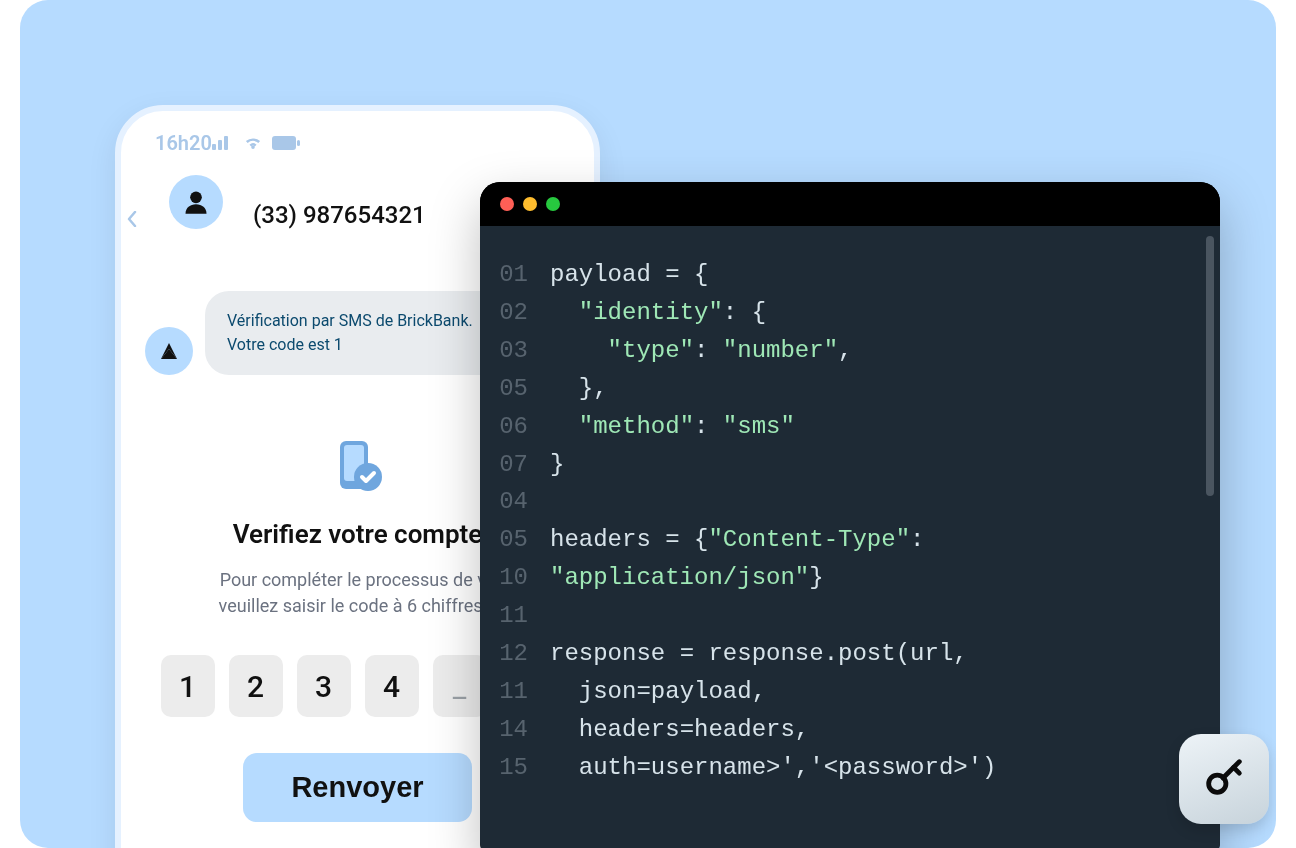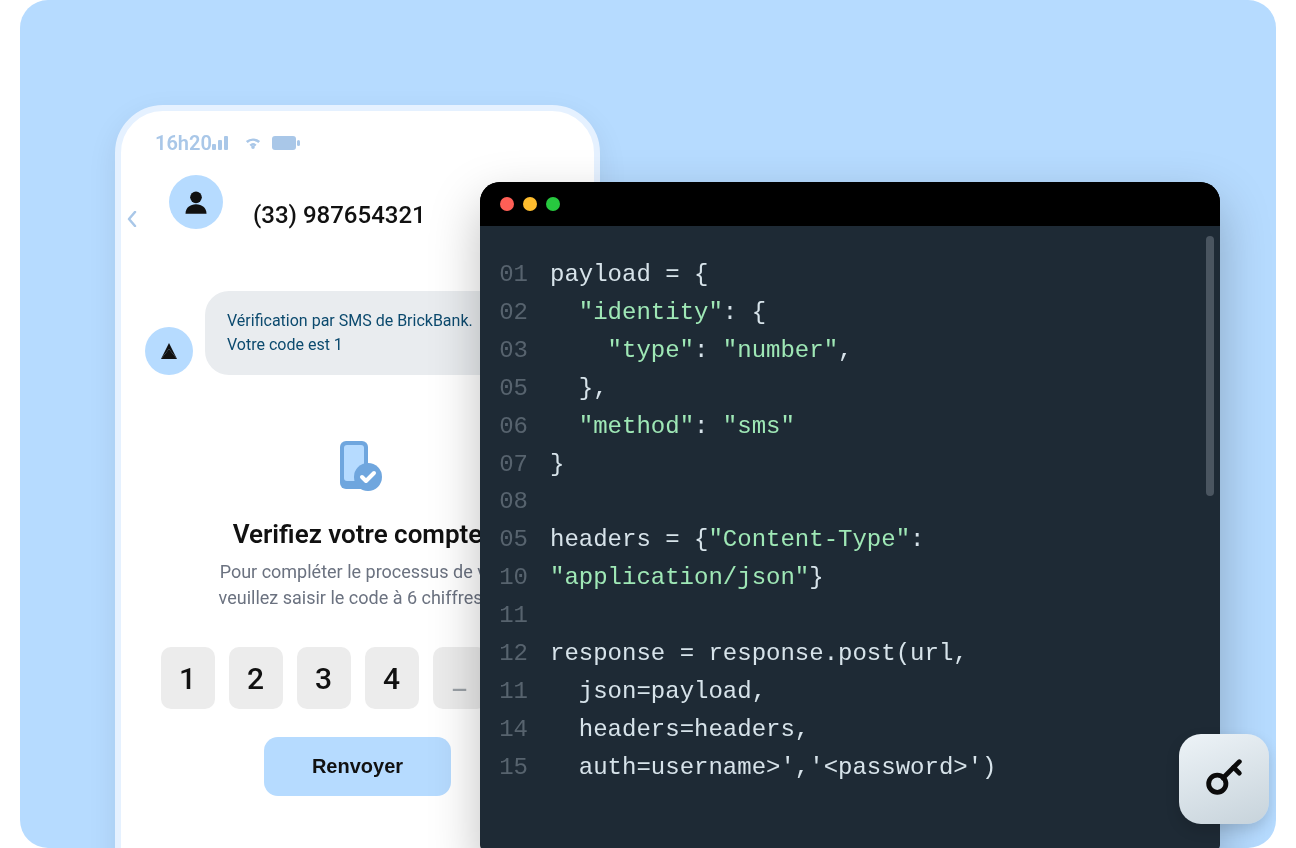--- a/index.html
+++ b/index.html
@@ -81,43 +81,43 @@
     color:#0c4a6e;
     max-width: 320px;
   }
 
   .verify-section {
     margin-top: 60px;
     text-align: center;
     padding: 0 30px;
   }
   .verify-icon { display:flex; justify-content:center; margin-bottom: 20px; }
-  .verify-title { font-size: 26px; font-weight: 600; color:#111; margin-bottom: 10px; }
+  .verify-title { font-size: 26px; font-weight: 600; color:#111; margin-bottom: 18px; }
   .verify-sub { font-size: 18px; color:#6b7280; line-height:1.45; }
 
   .code-row {
     display:flex; gap:14px; justify-content:center;
     margin-top: 36px;
   }
   .code-box {
     width: 54px; height: 62px; border-radius: 10px;
     background:#ECECEC;
     display:flex; align-items:center; justify-content:center;
     font-size: 30px; font-weight:500; color:#111;
   }
   .code-box.empty { color:#9aa0a6; font-weight:400; }
 
   .resend-btn {
-    margin: 28px auto 0 auto;
+    margin: 36px auto 0 auto;
     display:block;
     background:#B6DBFF;
     border:none;
     border-radius: 14px;
     padding: 18px 48px;
-    font-size: 20px;
+    font-size: 29px;
     font-weight: 700;
     color:#111;
     cursor:pointer;
   }
 
   
   .code-window {
     position:absolute;
     left: 460px;
     top: 182px;
@@ -270,21 +270,21 @@
     </div>
     <div class="editor">
       <div class="editor-scrollbar"></div>
       <div class="code-lines" id="code-lines">
           <div class="line"><span class="ln">01</span><span class="code"><span>payload </span><span class="op">= </span><span>{</span></span></div>
           <div class="line"><span class="ln">02</span><span class="code"><span>  </span><span class="str">"identity"</span><span>: {</span></span></div>
           <div class="line"><span class="ln">03</span><span class="code"><span>    </span><span class="str">"type"</span><span>: </span><span class="str">"number"</span><span>,</span></span></div>
           <div class="line"><span class="ln">05</span><span class="code"><span>  },</span></span></div>
           <div class="line"><span class="ln">06</span><span class="code"><span>  </span><span class="str">"method"</span><span>: </span><span class="str">"sms"</span></span></div>
           <div class="line"><span class="ln">07</span><span class="code"><span>}</span></span></div>
-          <div class="line"><span class="ln">08</span><span class="code"><span></span></span></div>
+          <div class="line"><span class="ln">04</span><span class="code"><span></span></span></div>
           <div class="line"><span class="ln">05</span><span class="code"><span>headers </span><span class="op">= </span><span>{</span><span class="str">"Content-Type"</span><span>:</span></span></div>
           <div class="line"><span class="ln">10</span><span class="code"><span class="str">"application/json"</span><span>}</span></span></div>
           <div class="line"><span class="ln">11</span><span class="code"><span></span></span></div>
           <div class="line"><span class="ln">12</span><span class="code"><span>response </span><span class="op">= </span><span>response.post(url,</span></span></div>
           <div class="line"><span class="ln">11</span><span class="code"><span>  json</span><span class="op">=</span><span>payload,</span></span></div>
           <div class="line"><span class="ln">14</span><span class="code"><span>  headers</span><span class="op">=</span><span>headers,</span></span></div>
           <div class="line"><span class="ln">15</span><span class="code"><span>  auth</span><span class="op">=</span><span>username&gt;','&lt;password&gt;')</span></span></div>
         </div>
     </div>
   </div>

